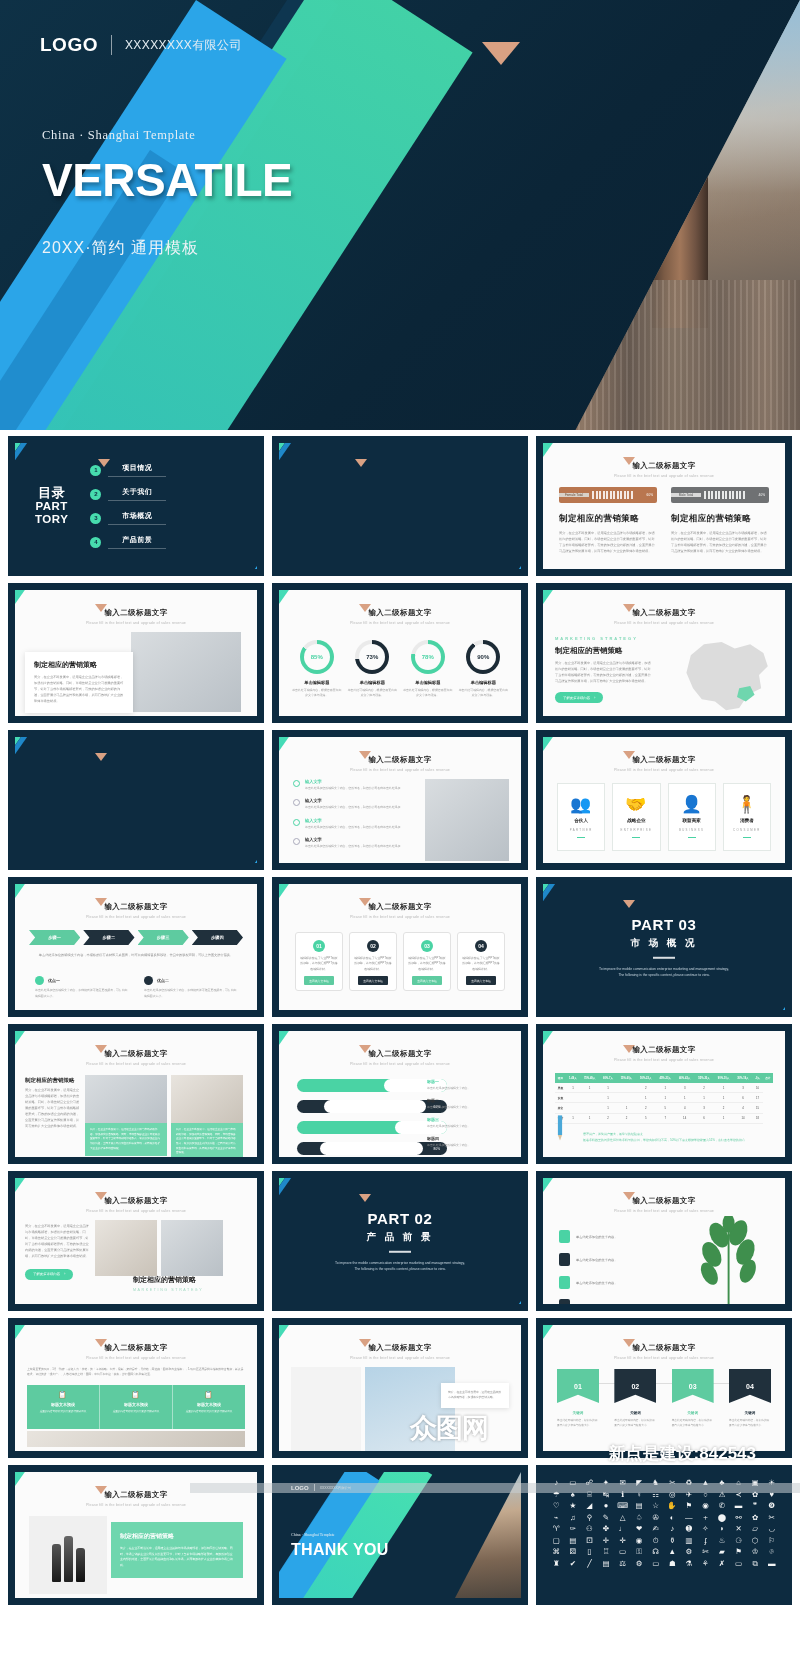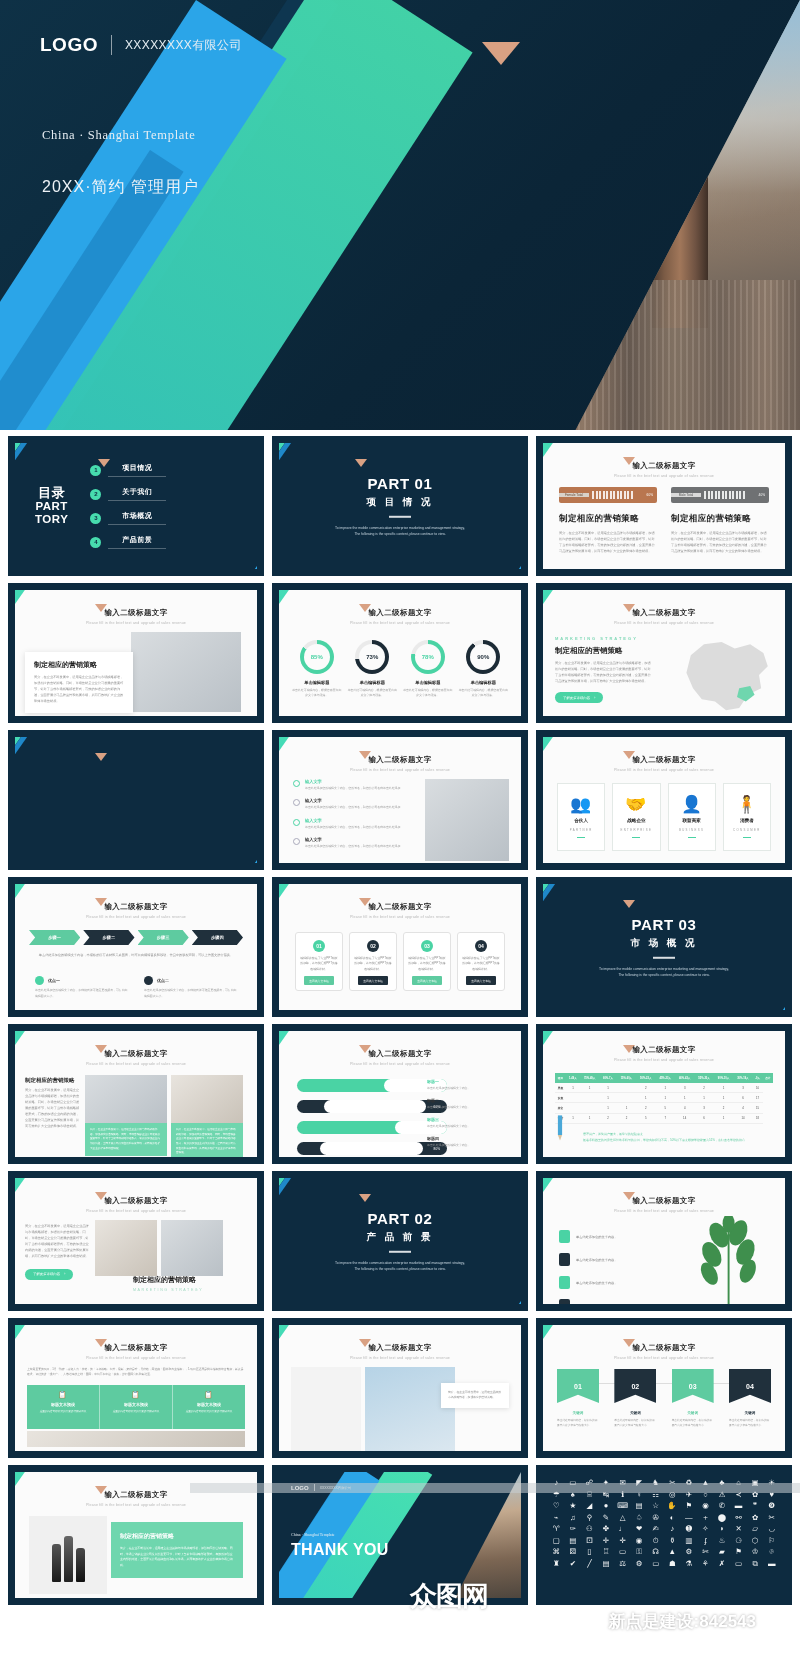--- a/index.html
+++ b/index.html
@@ -323,21 +323,21 @@
   .ty-txt .s { color:#e7eef3; font-size:4px; font-family:"Liberation Serif",serif; }
   .ty-txt .t { color:#fff; font-size:16px; font-weight:bold; margin-top:4px; letter-spacing:.3px; }
 
   
   .iconsheet { position:absolute; inset:0; background:#0d2b40; padding:7px 6px;
      display:grid; grid-template-columns:repeat(14,1fr); gap:4px 2px; align-content:start; }
   .iconsheet span { color:#fff; font-size:7.5px; text-align:center; line-height:1; opacity:.95; }
 
   
   .wm {
-    position:absolute; left:410px; top:1576px; width:390px; height:78px;
+    position:absolute; left:410px; top:1408px; width:390px; height:78px;
     z-index:60; pointer-events:none;
   }
   .wm .row1 { position:absolute; left:0; top:2px; display:flex; align-items:center; gap:7px; }
   .wm .zt { color:#fff; font-size:27px; font-weight:bold; letter-spacing:-1px;
             text-shadow:0 0 3px rgba(0,0,0,.35); }
   .wm .zt2 { color:#fff; font-size:25px; font-weight:bold; letter-spacing:1px;
              text-shadow:0 0 3px rgba(0,0,0,.35); }
   .wm .row2 { position:absolute; right:44px; top:34px; color:#fff; font-size:17px; font-weight:bold;
               text-shadow:0 0 3px rgba(0,0,0,.35); }
   .wm-strip { position:absolute; left:190px; top:1483px; width:610px; height:10px;
@@ -360,21 +360,22 @@
   <div class="hero-logo">
     <span class="lg">LOGO</span>
     <span class="divider"></span>
     <span class="co">XXXXXXXX有限公司</span>
   </div>
 
   <div class="hero-tri"></div>
 
   <div class="hero-text">
     <div class="hero-sub">China · Shanghai Template</div>
-    <div class="hero-cn">20XX·简约 管理用户</div>
+    <div class="hero-title">VERSATILE</div>
+    <div class="hero-cn">20XX·简约 通用模板</div>
   </div>
 </div>
 
 <div class="grid">
 
   <div class="slide dark">
     <div class="inner">
       <div class="st-g"></div>
         <div class="st-b"></div>
         <div class="st-b2"></div>
@@ -410,27 +411,20 @@
   </div>
 
   <div class="slide dark">
     <div class="inner">
       <div class="st-g"></div>
         <div class="st-b"></div>
         <div class="st-b2"></div>
       <div class="st-br"></div>
         <div class="st-br2"></div>
       <div class="tri-s" style="left:76px;top:16px"></div>
-      <div class="partbox">
-        <div class="p1">PART 01</div>
-        <div class="p2">项 目 情 况</div>
-        <div class="pline"></div>
-        <div class="p3">To improve the mobile communication enterprise marketing and management strategy,</div>
-        <div class="p3">The following is the specific content, please continue to view.</div>
-      </div>
     </div>
   </div>
 
   <div class="slide">
     <div class="inner">
       <div class="st-g" style="left:22px"></div>
         <div class="st-br"></div>
       <div class="tri-s" style="left:80px;top:14px"></div>
       <div class="t-head">
         <div class="h1">输入二级标题文字</div>

